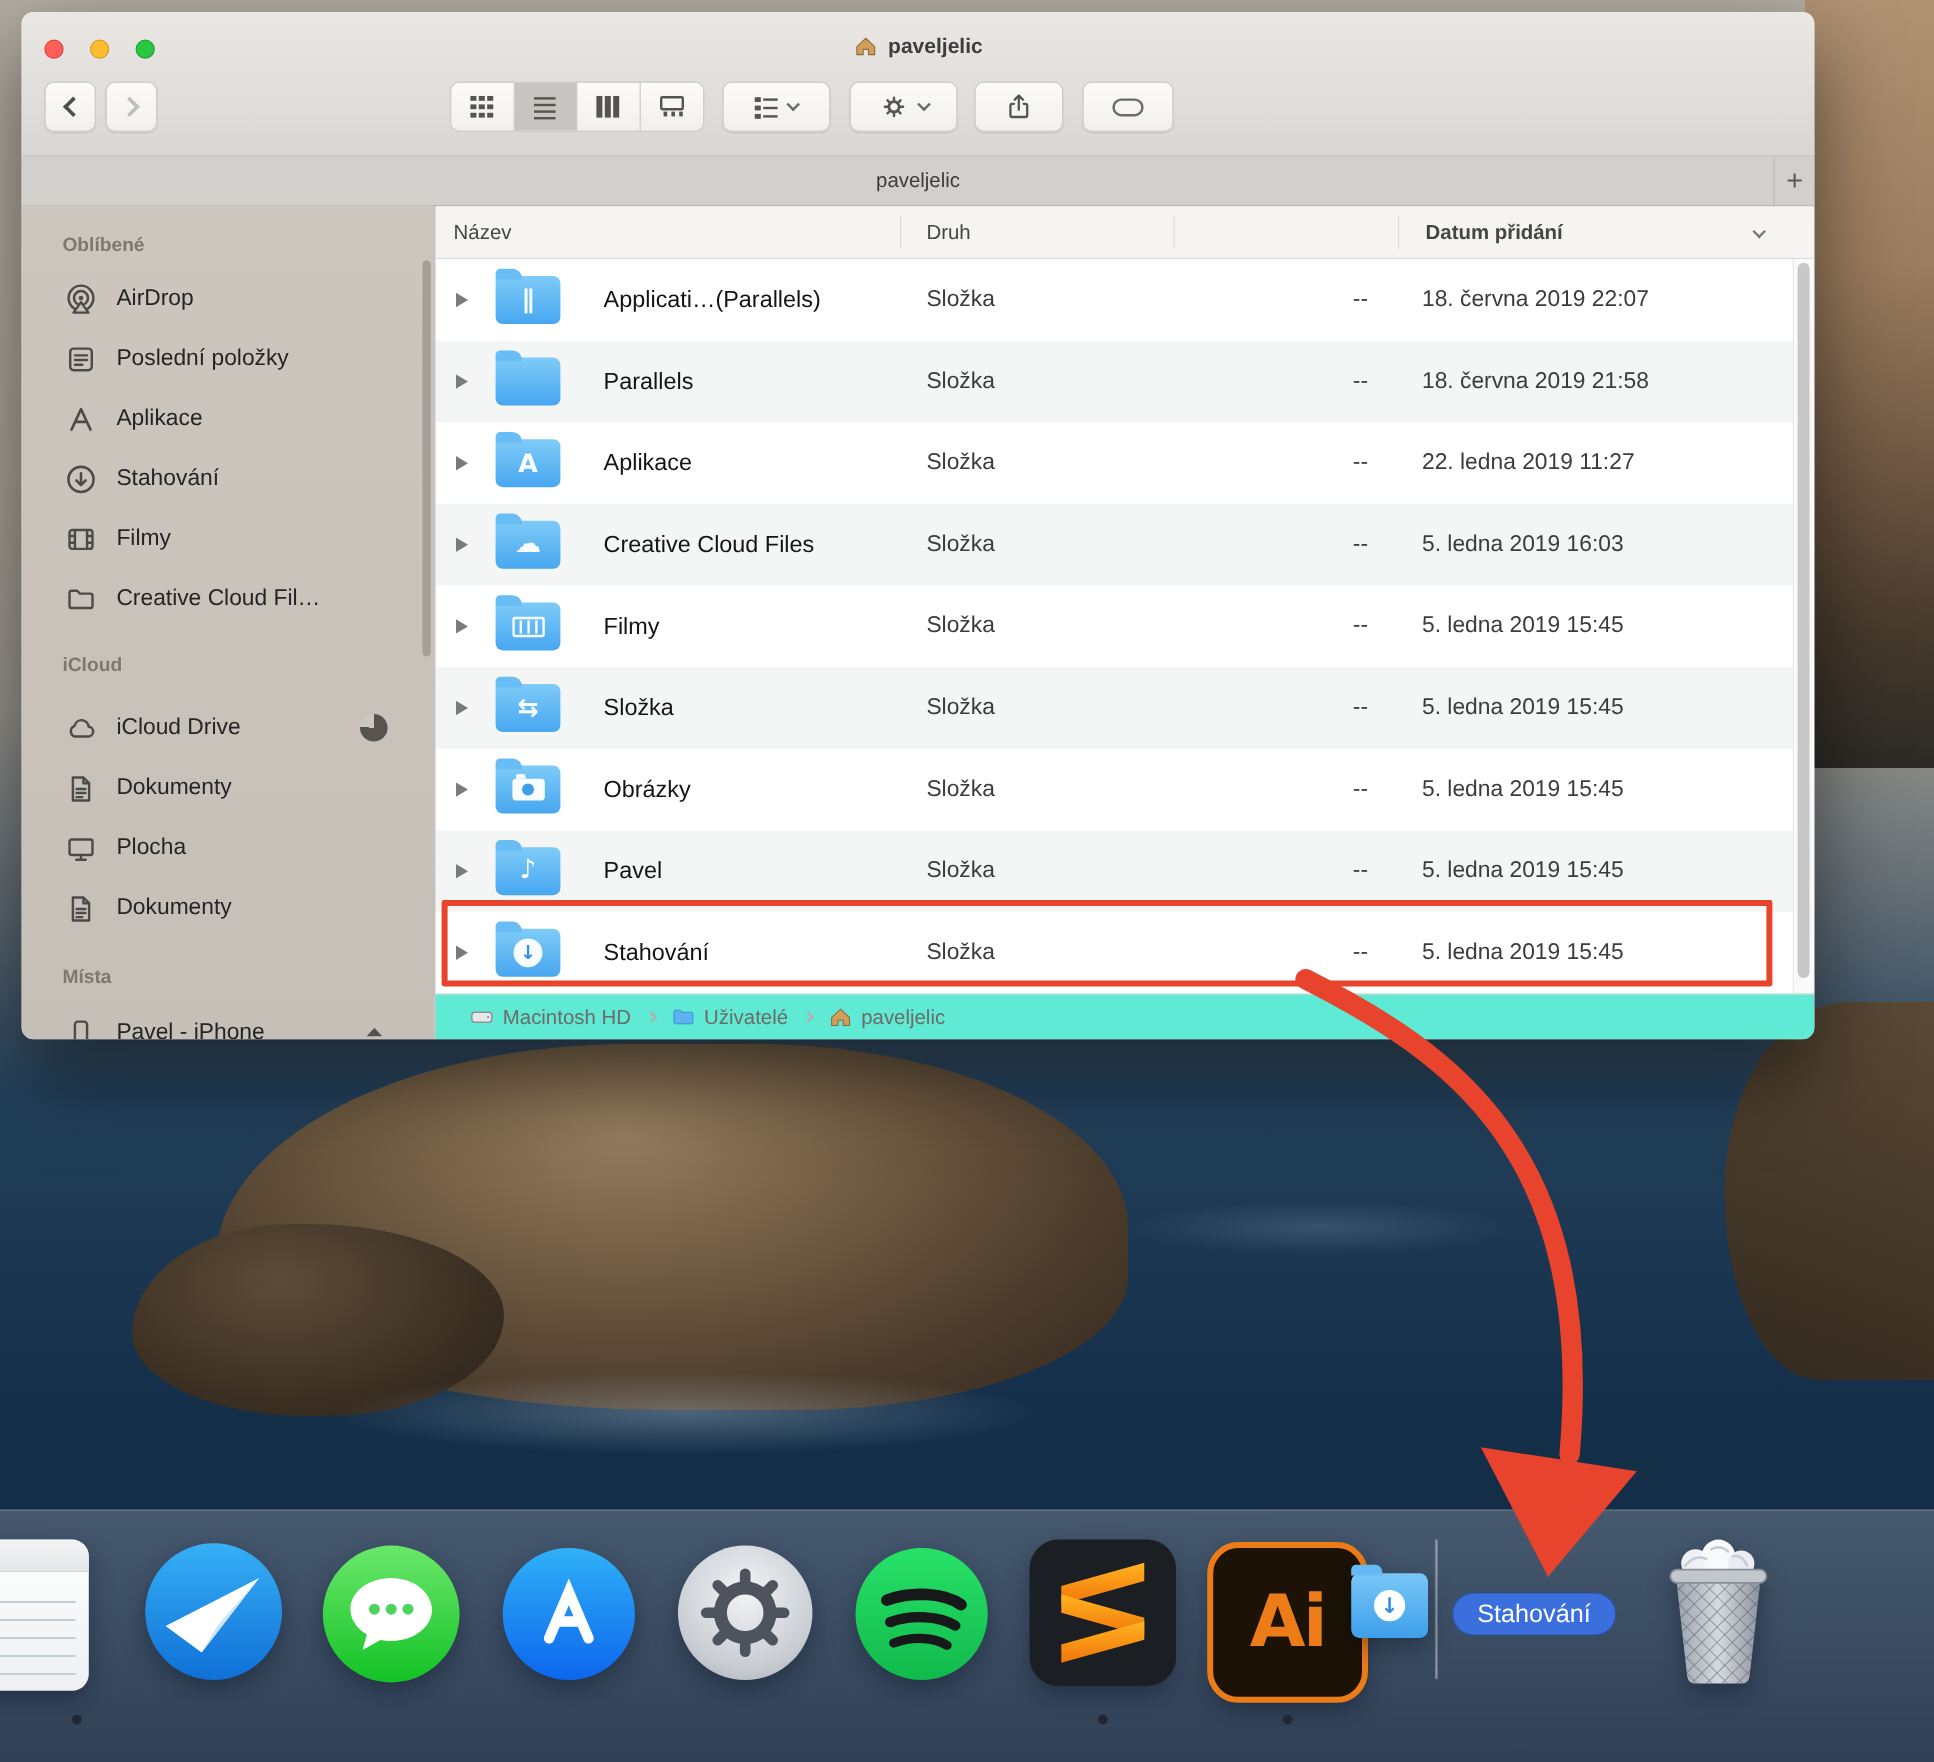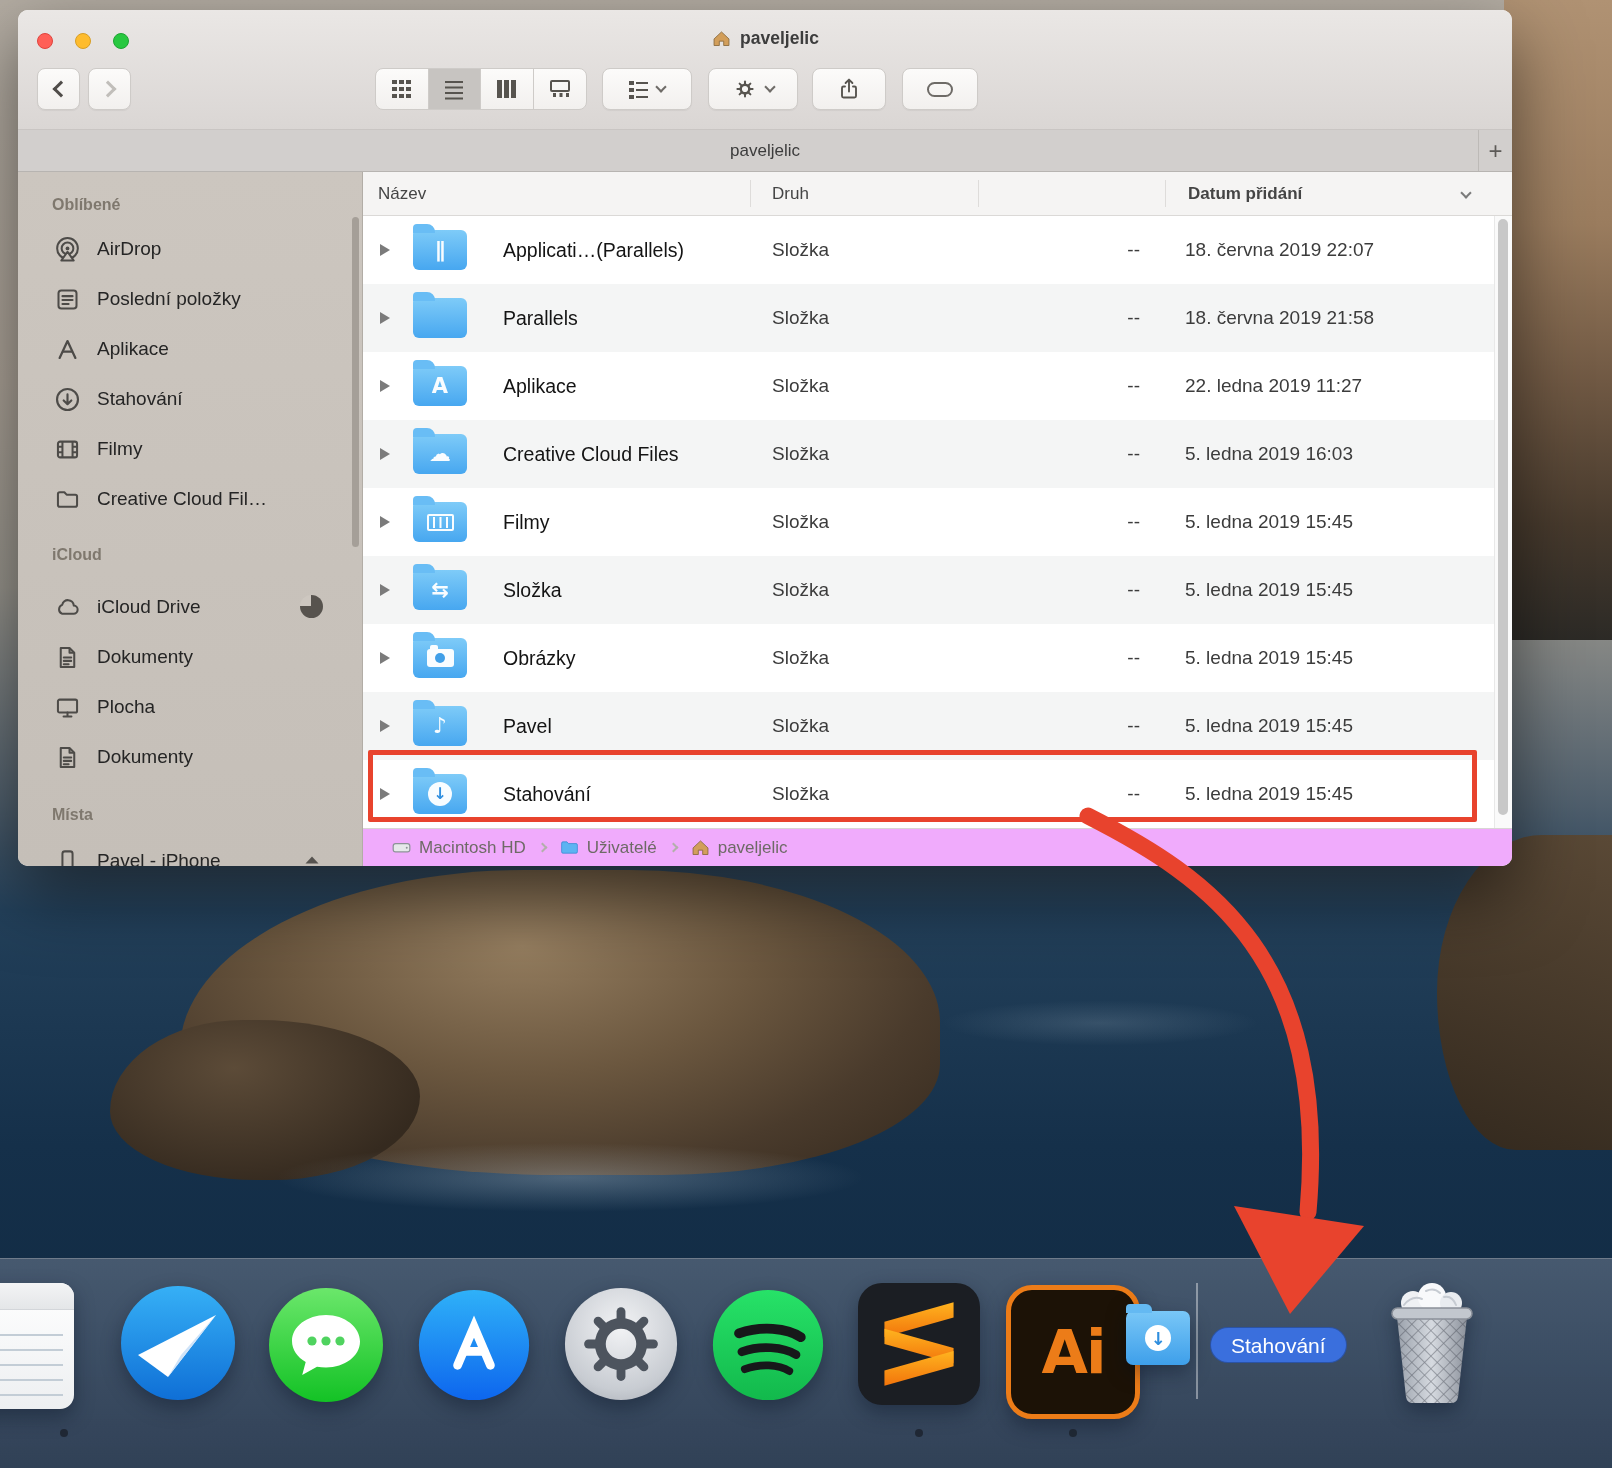--- a/index.html
+++ b/index.html
@@ -88,21 +88,21 @@
   .fg-dl{width:24px;height:24px;border-radius:50%;background:rgba(255,255,255,.96);}
   .fg-dl::before{content:"↓";position:absolute;inset:0;display:flex;align-items:center;justify-content:center;color:#2f8fe0;font-weight:700;font-size:16px;}
   .c-name{position:absolute;left:140px;top:0;line-height:68px;font-size:19.5px;color:#141414;white-space:nowrap;}
   .c-kind{position:absolute;left:409px;top:0;line-height:68px;font-size:19px;color:#3c3c3c;}
   .c-size{position:absolute;left:637px;top:0;width:140px;text-align:right;line-height:68px;font-size:19px;color:#3c3c3c;}
   .c-date{position:absolute;left:822px;top:0;line-height:68px;font-size:19px;color:#3c3c3c;white-space:nowrap;}
   .vscroll{position:absolute;right:0;top:206px;bottom:38px;width:18px;background:#fafafa;border-left:1px solid #e8e8e8;}
   .vhandle{position:absolute;left:3px;width:10px;top:3px;height:596px;background:#c8c8c8;border-radius:6px;}
 
   
-  .pathbar{position:absolute;left:345px;right:0;bottom:0;height:38px;background:#f0abfc;border-top:1px solid #d8d6d4;display:flex;align-items:center;padding-left:28px;gap:11px;font-size:17px;color:#6e6a66;}
+  .pathbar{position:absolute;left:345px;right:0;bottom:0;height:38px;background:#5eead4;border-top:1px solid #d8d6d4;display:flex;align-items:center;padding-left:28px;gap:11px;font-size:17px;color:#6e6a66;}
   .path-item{display:flex;align-items:center;gap:7px;}
   .pic{width:21px;height:21px;}
   .psep{width:7px;height:7px;border-right:2px solid #b3afab;border-top:2px solid #b3afab;transform:rotate(45deg);margin:0 2px;}
 
   
   .red-box{position:absolute;left:350px;top:740px;width:1109px;height:72px;border:5px solid #e8432d;border-radius:2px;z-index:6;}
   .ann-arrow{position:absolute;inset:0;z-index:60;pointer-events:none;}
 
   
   .dock{position:absolute;left:0;top:1258px;width:100%;height:210px;background:linear-gradient(180deg,rgba(104,118,138,.60),rgba(66,78,98,.66));border-top:1px solid rgba(255,255,255,.3);z-index:30;}

